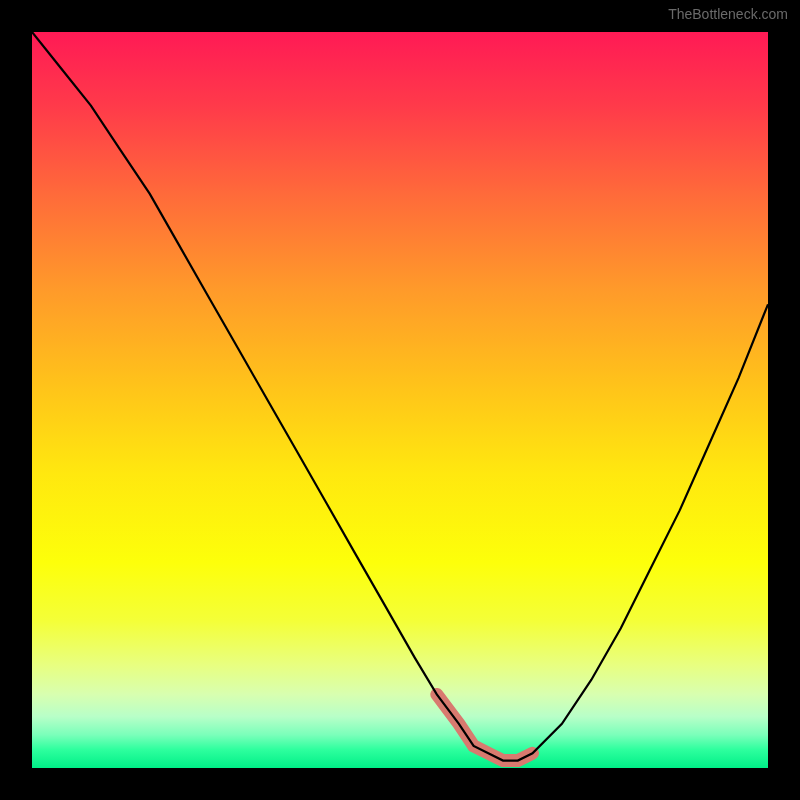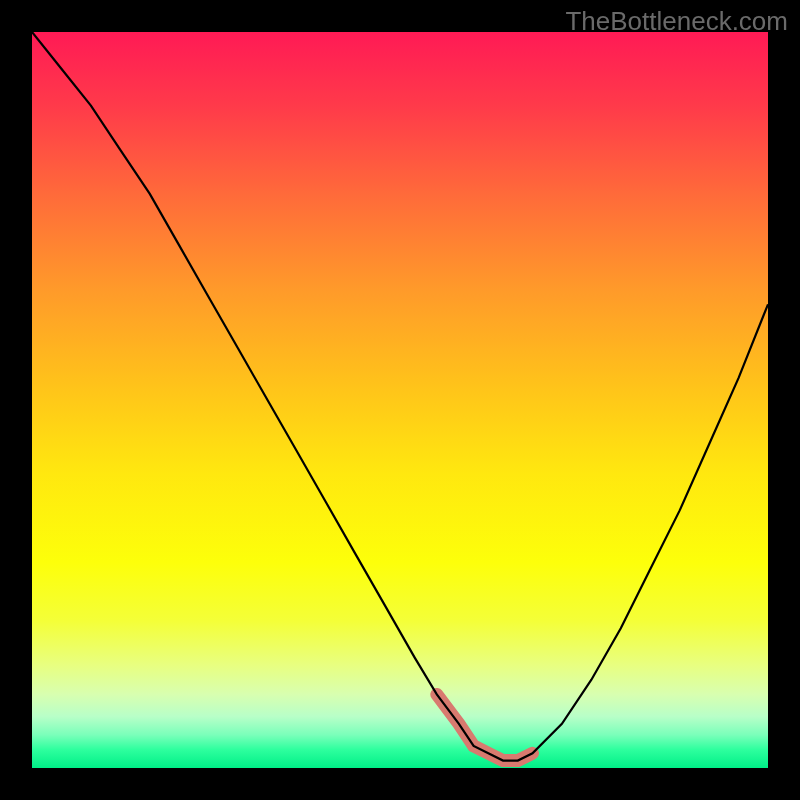--- a/index.html
+++ b/index.html
@@ -9,21 +9,21 @@
     height: 800px;
     background: #000;
     position: relative;
     font-family: Arial, sans-serif;
   }
   .watermark {
     position: absolute;
     top: 6px;
     right: 12px;
     color: #6a6a6a;
-    font-size: 26px;
+    font-size: 14px;
     font-weight: 500;
     z-index: 10;
   }
   .plot-area {
     position: absolute;
     left: 32px;
     top: 32px;
     width: 736px;
     height: 736px;
     overflow: hidden;

